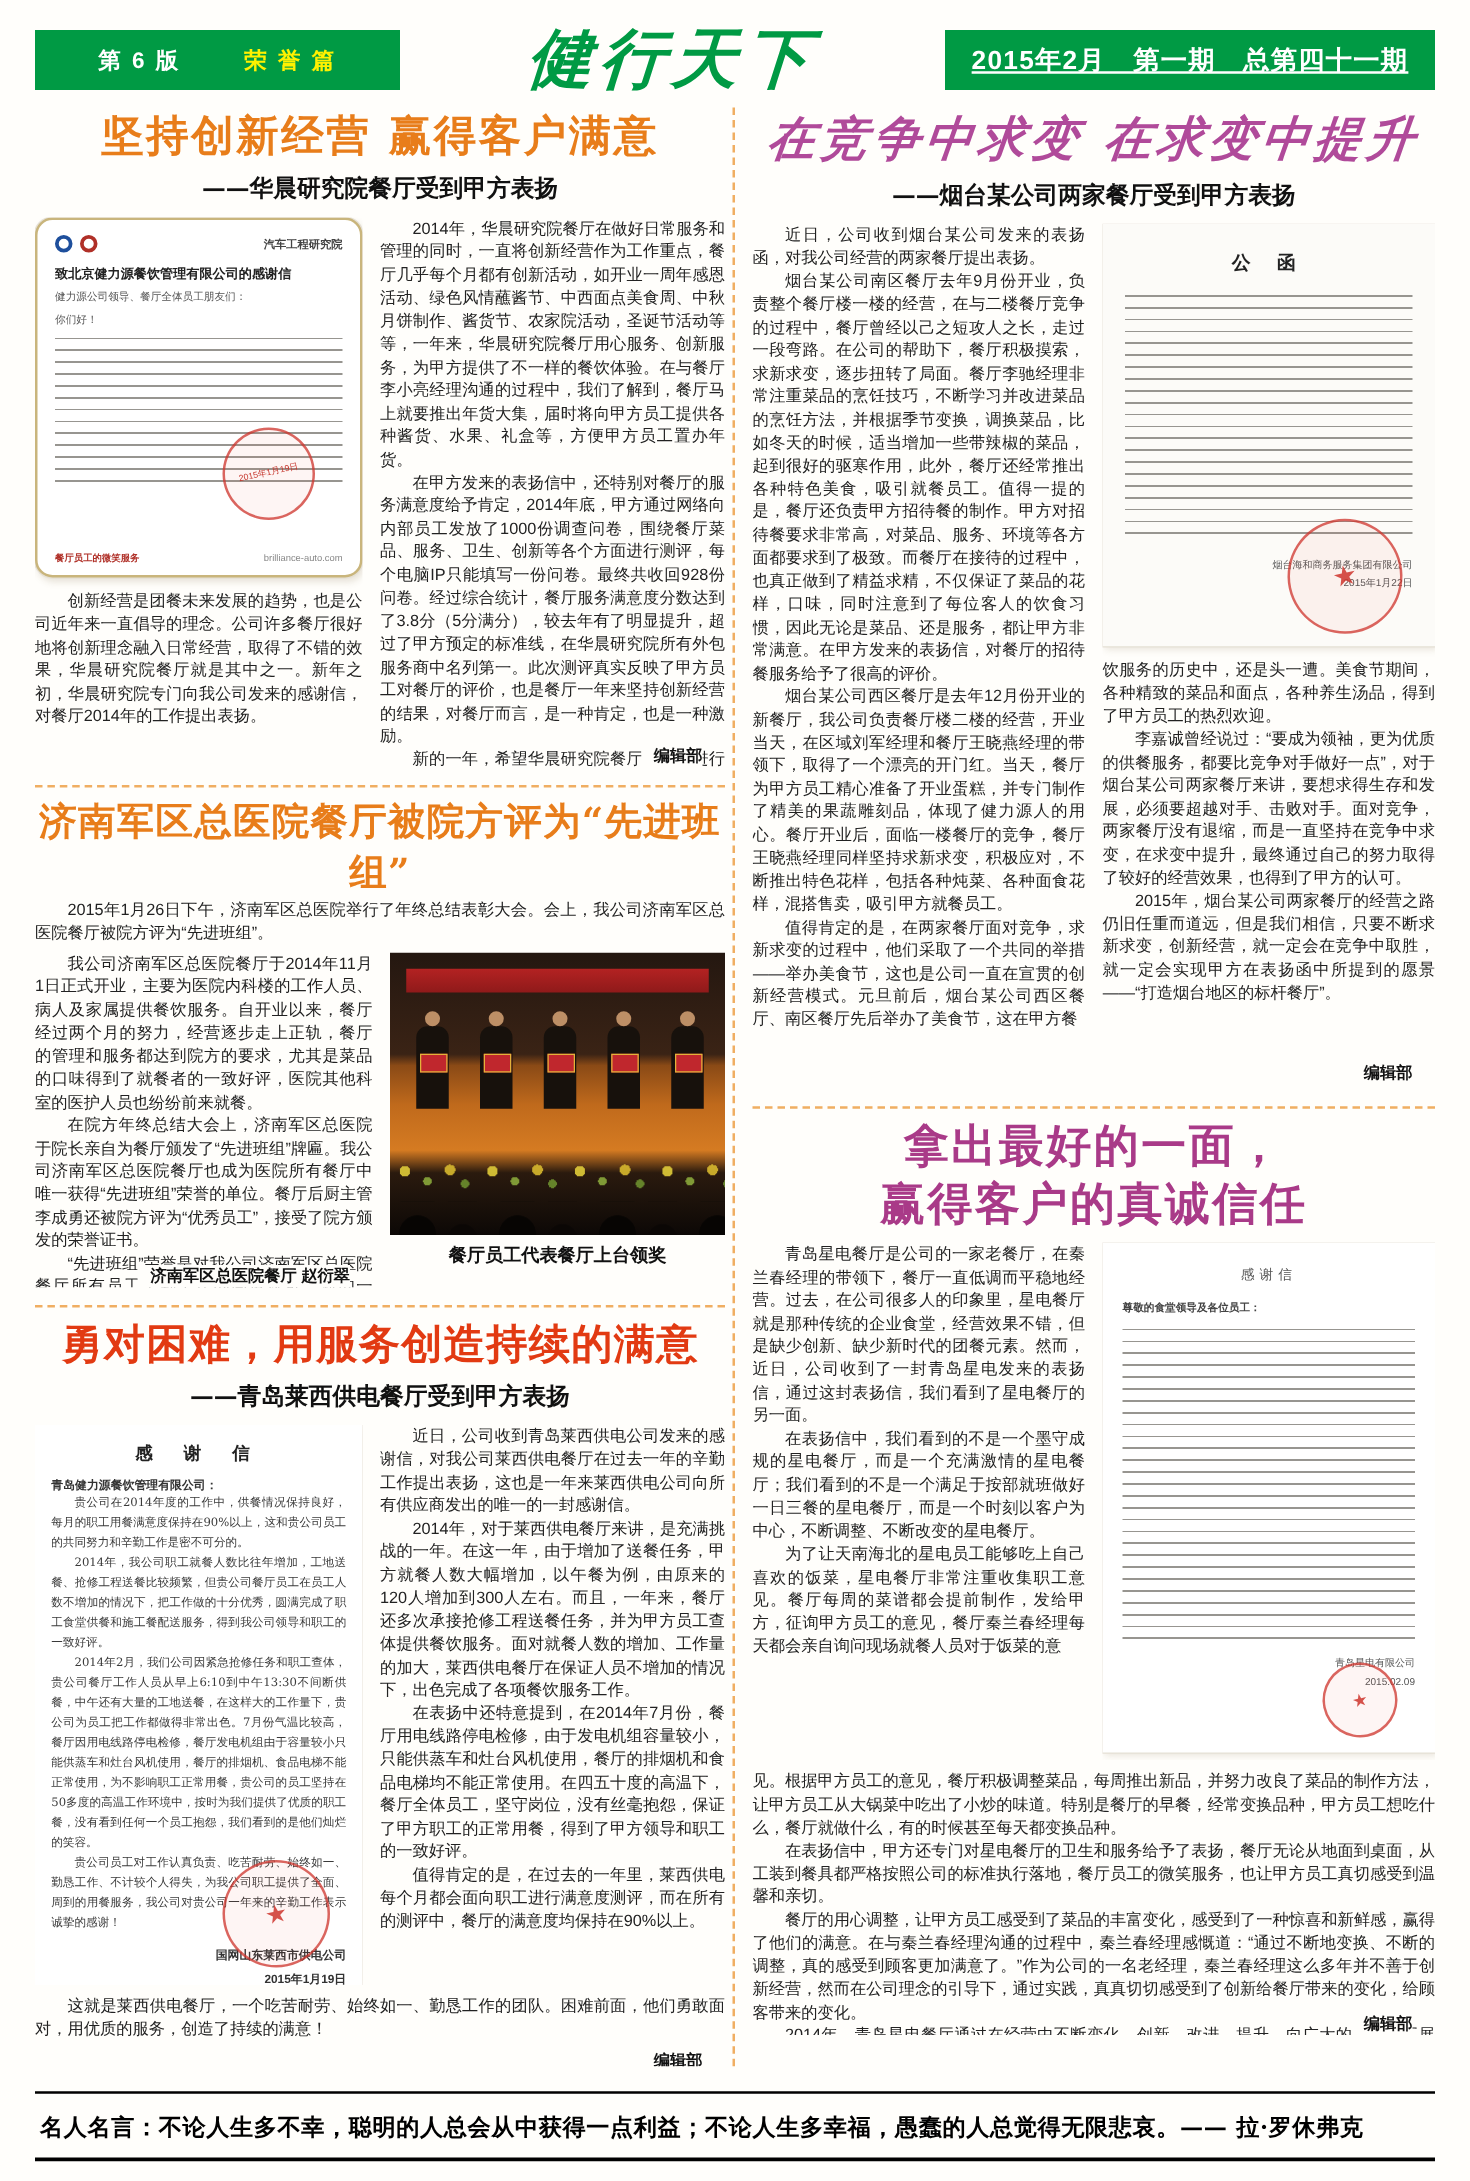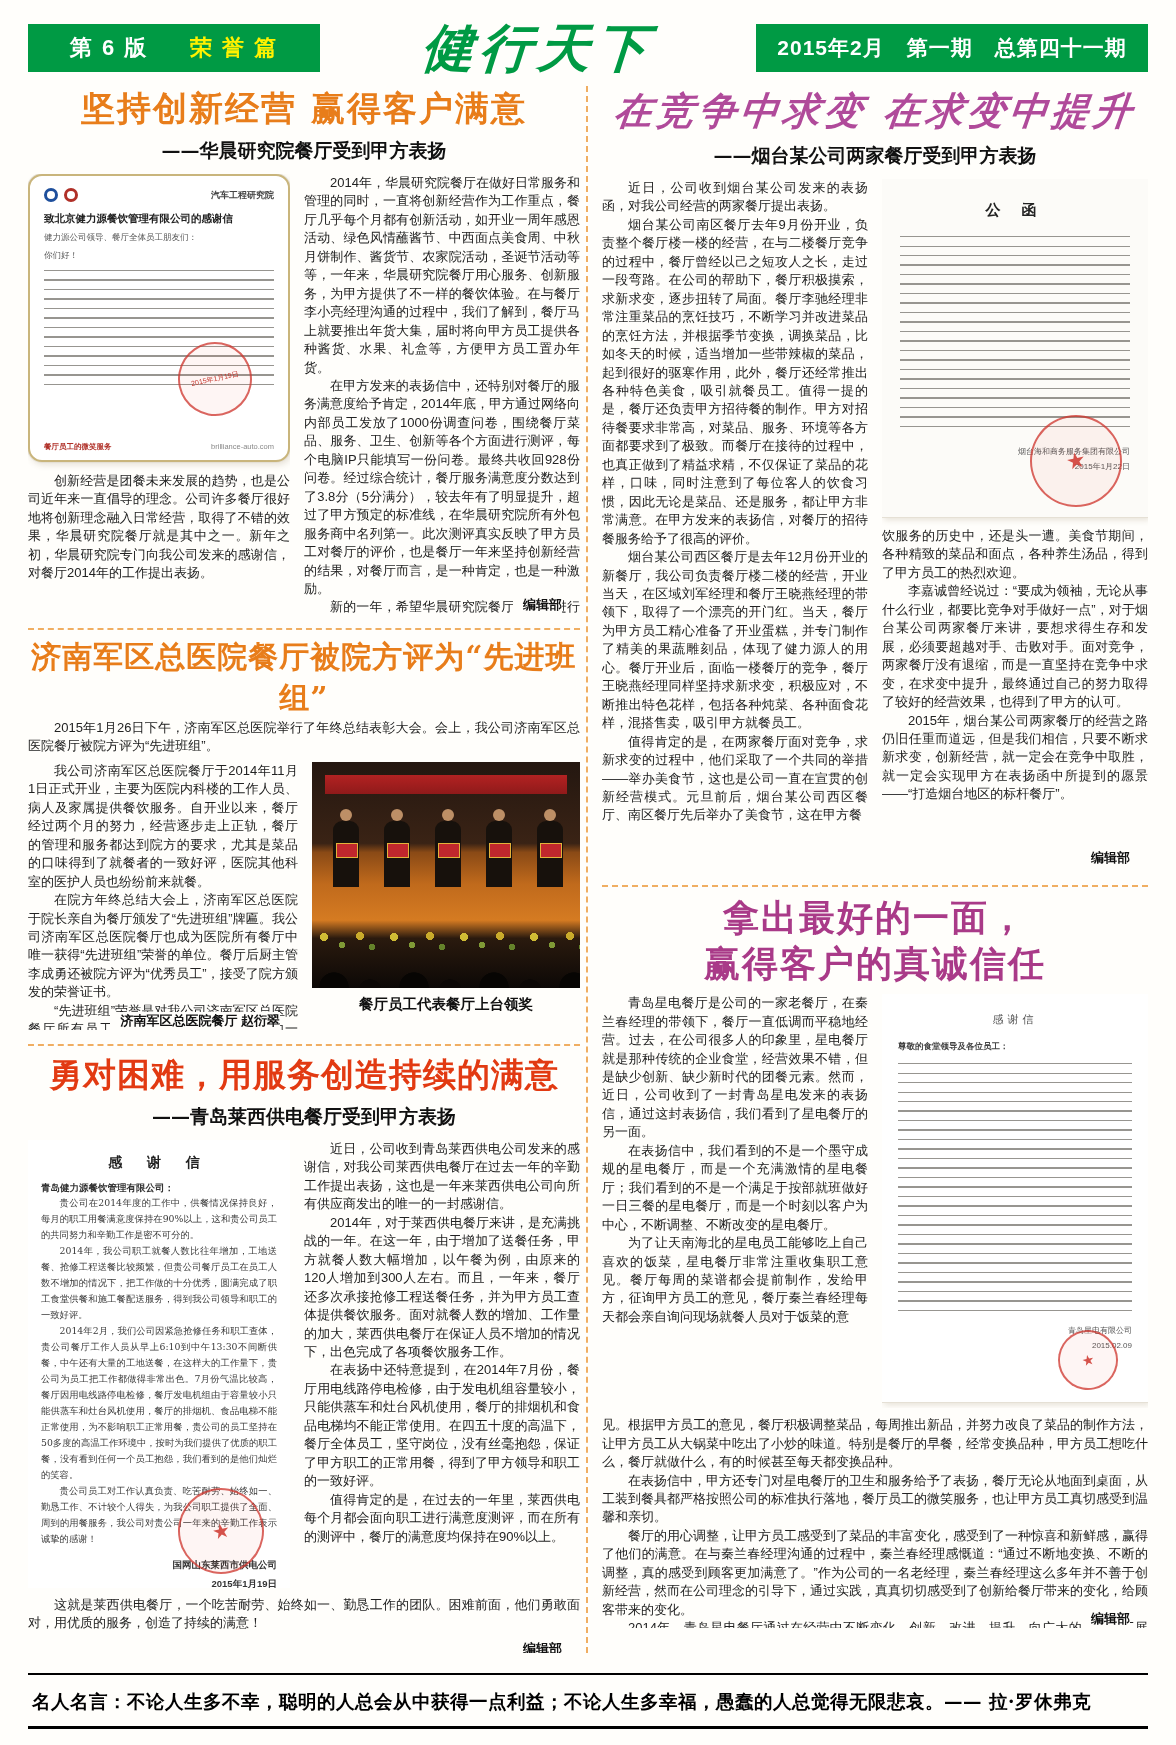--- a/index.html
+++ b/index.html
@@ -5,21 +5,21 @@
   * { margin:0; padding:0; box-sizing:border-box; }
   html,body { background:#e8e8e8; }
   body { font-family:"Liberation Sans", sans-serif; }
   .page { width:1176px; min-height:1745px; margin:0 auto; background:#fffefb;
           padding:24px 28px 0 28px; position:relative; overflow:hidden; }
 
   
   .masthead { display:flex; align-items:stretch; height:48px; }
   .mh-box { display:flex; align-items:center; justify-content:center;
             color:#fff; font-weight:bold; }
-  .mh-left { width:292px; font-size:22px; letter-spacing:2px; justify-content:space-evenly; }
+  .mh-left { width:292px; font-size:18px; letter-spacing:2px; justify-content:space-evenly; }
   .mh-right { width:392px; font-size:21px; letter-spacing:1px; }
   .mh-title { flex:1; text-align:center; font-family:"DejaVu Serif", serif;
               font-weight:bold; font-style:italic; font-size:52px; line-height:48px;
               letter-spacing:6px; transform:skewX(-4deg); }
 
   
   .content { display:flex; margin-top:14px; }
   .half { }
   .left-half { width:552px; }
   .right-half { flex:1; margin-left:14px; }
@@ -159,21 +159,21 @@
 <body>
 
 <div class="page">
 
   <header class="masthead">
     <div class="mh-box mh-left" style="background-color: rgb(0, 154, 68);">
       <span>第 6 版</span>
       <span style="color: rgb(255, 241, 0);">荣 誉 篇</span>
     </div>
     <div class="mh-title" style="color: rgb(0, 154, 68);">健行天下</div>
-    <div class="mh-box mh-right" style="background-color: rgb(0, 154, 68);">
+    <div class="mh-box mh-right" style="background-color: rgb(0, 154, 68); text-decoration: underline;">
       <span>2015年2月　第一期　总第四十一期</span>
     </div>
   </header>
 
   <div class="content">
 
     <div class="half left-half">
 
       <article class="a1">
         <h1 class="headline" style="color: rgb(232, 125, 26);">坚持创新经营  赢得客户满意</h1>
@@ -308,21 +308,21 @@
                 <div>烟台海和商务服务集团有限公司</div>
                 <div>2015年1月22日</div>
               </div>
               <div class="stamp l2-stamp">
                 <span class="star">★</span>
               </div>
             </div>
             <div class="r1-text-below">
               <p class="para no-indent">饮服务的历史中，还是头一遭。美食节期间，各种精致的菜品和面点，各种养生汤品，得到了甲方员工的热烈欢迎。</p>
               <div>
-                  <p class="para">李嘉诚曾经说过：“要成为领袖，无论从事什么行业，都要比竞争对手做好一点”，对于烟台某公司两家餐厅来讲，要想求得生存和发展，必须要超越对手、击败对手。面对竞争，两家餐厅没有退缩，而是一直坚持在竞争中求变，在求变中提升，最终通过自己的努力取得了较好的经营效果，也得到了甲方的认可。</p>
+                  <p class="para">李嘉诚曾经说过：“要成为领袖，更为优质的供餐服务，都要比竞争对手做好一点”，对于烟台某公司两家餐厅来讲，要想求得生存和发展，必须要超越对手、击败对手。面对竞争，两家餐厅没有退缩，而是一直坚持在竞争中求变，在求变中提升，最终通过自己的努力取得了较好的经营效果，也得到了甲方的认可。</p>
                   <p class="para">2015年，烟台某公司两家餐厅的经营之路仍旧任重而道远，但是我们相信，只要不断求新求变，创新经营，就一定会在竞争中取胜，就一定会实现甲方在表扬函中所提到的愿景——“打造烟台地区的标杆餐厅”。</p>
                 </div>
             </div>
             <div class="byline byline-abs">编辑部</div>
           </div>
         </div>
       </article>
 
       <div class="hdivider"></div>
 

